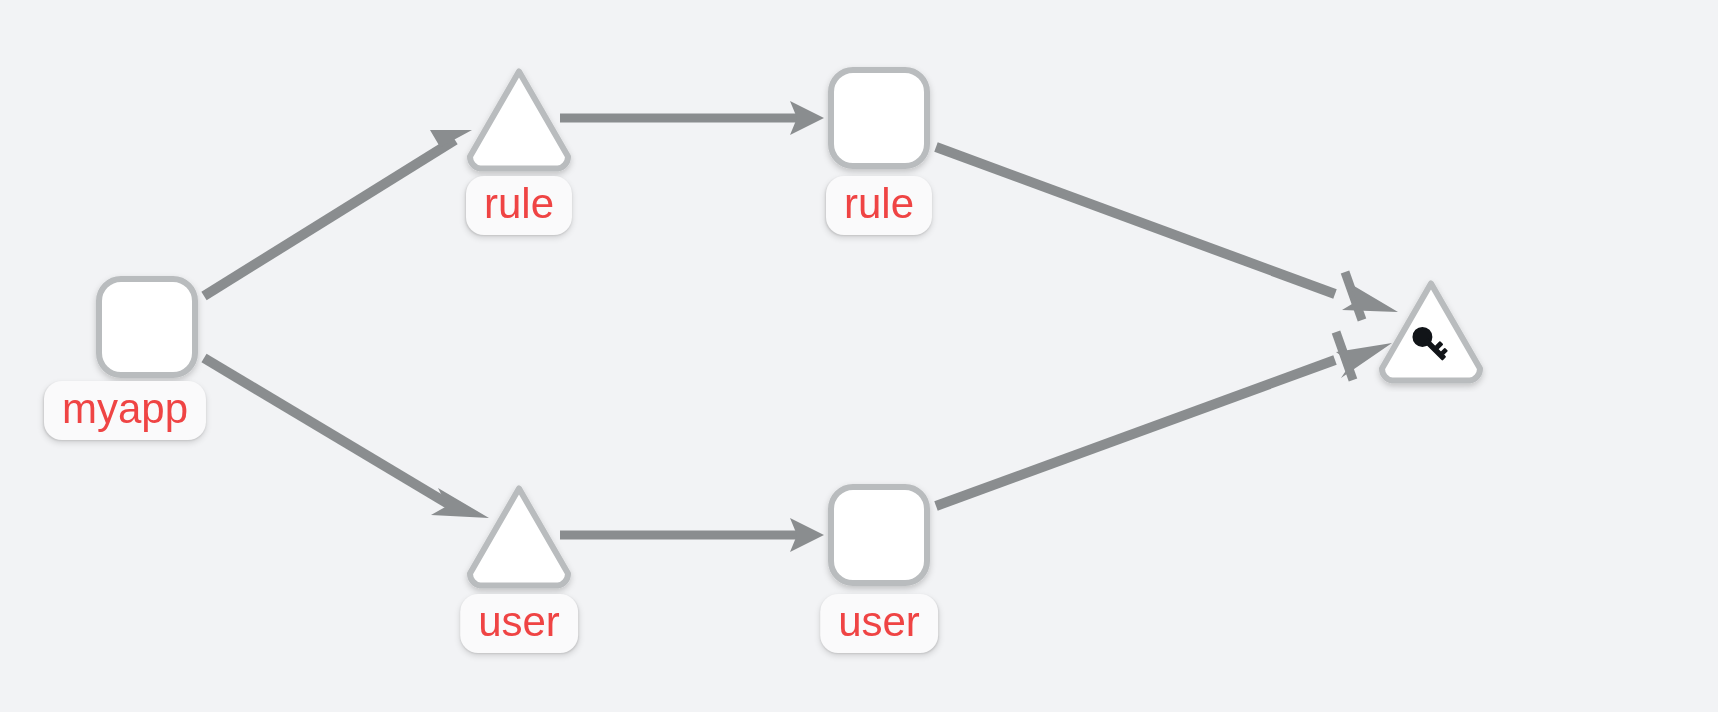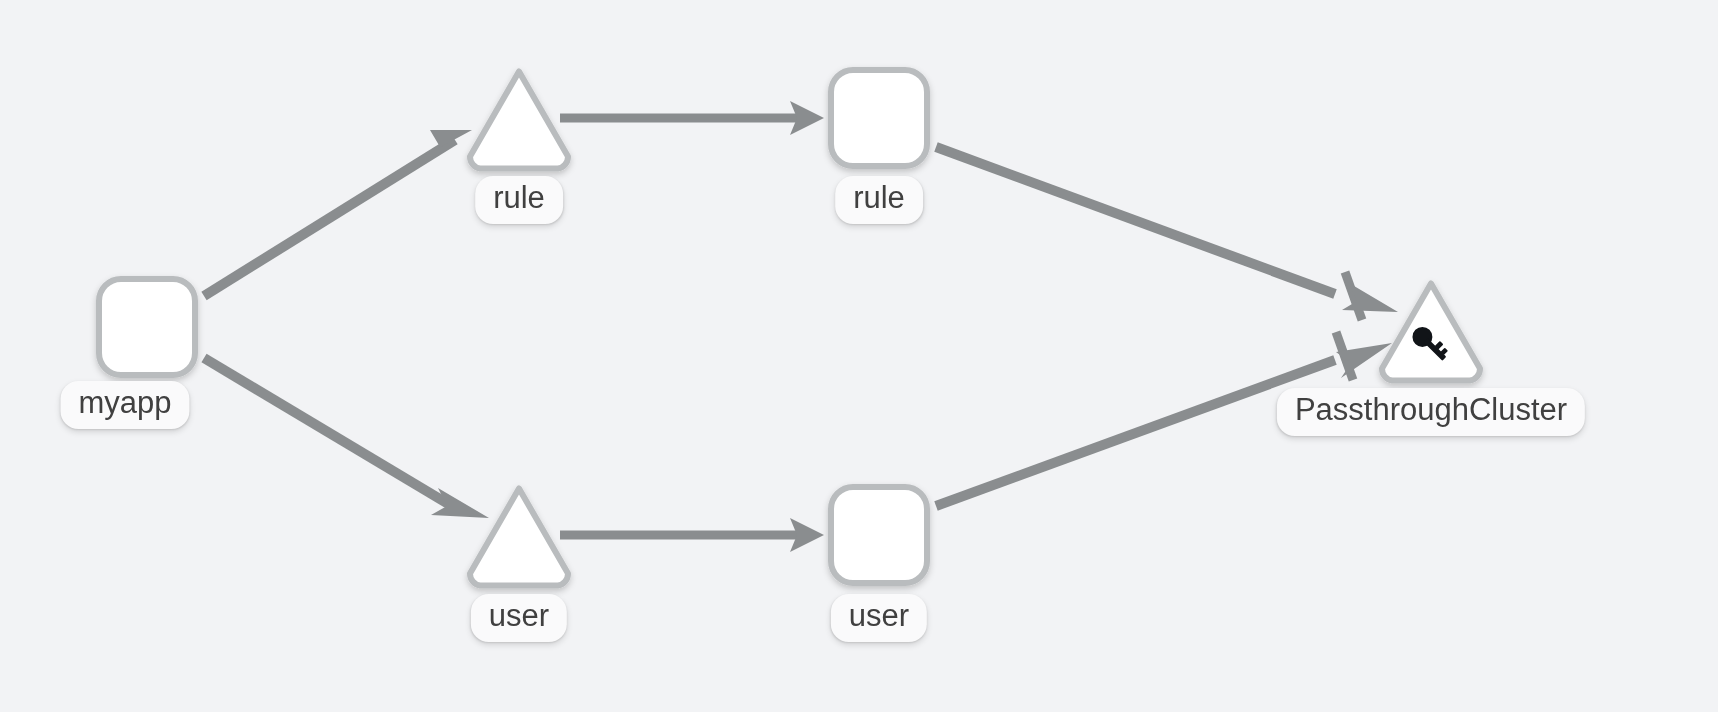--- a/index.html
+++ b/index.html
@@ -34,23 +34,23 @@
     position: relative;
     display: block;
   }
   .node-label {
     position: absolute;
     left: 50%;
     transform: translateX(-50%);
     background: #fafafb;
     border-radius: 18px;
     padding: 6px 18px 9px 18px;
-    font-size: 31px;
+    font-size: 42px;
     line-height: 1.05;
-    color: #404040;
+    color: #ef4444;
     white-space: nowrap;
     box-shadow: 0 3px 6px rgba(0,0,0,0.13), 0 1px 2px rgba(0,0,0,0.10);
     font-family: "Liberation Sans", sans-serif;
   }
   .key-glyph {
     position: absolute;
     left: 50%;
     top: 62%;
     transform: translate(-50%, -50%);
     width: 52px;
@@ -144,15 +144,14 @@
     <svg class="key-glyph" viewBox="0 0 24 24">
       <g transform="rotate(-45 12 12)" fill="#111418">
         <circle cx="12" cy="6.4" r="4.6"></circle>
         <rect x="10.7" y="8.5" width="2.6" height="12.2" rx="0.5"></rect>
         <rect x="13.0" y="13.4" width="3.4" height="2.3" rx="0.4"></rect>
         <rect x="13.0" y="17.2" width="2.8" height="2.1" rx="0.4"></rect>
       </g>
       <circle cx="14.6" cy="9.1" r="1.35" fill="#ffffff"></circle>
     </svg>
   </div>
-  <div class="node-label" style="left:1431px; top:388px;">PassthroughCluster</div>
 
 </div>
 
 </body></html>

